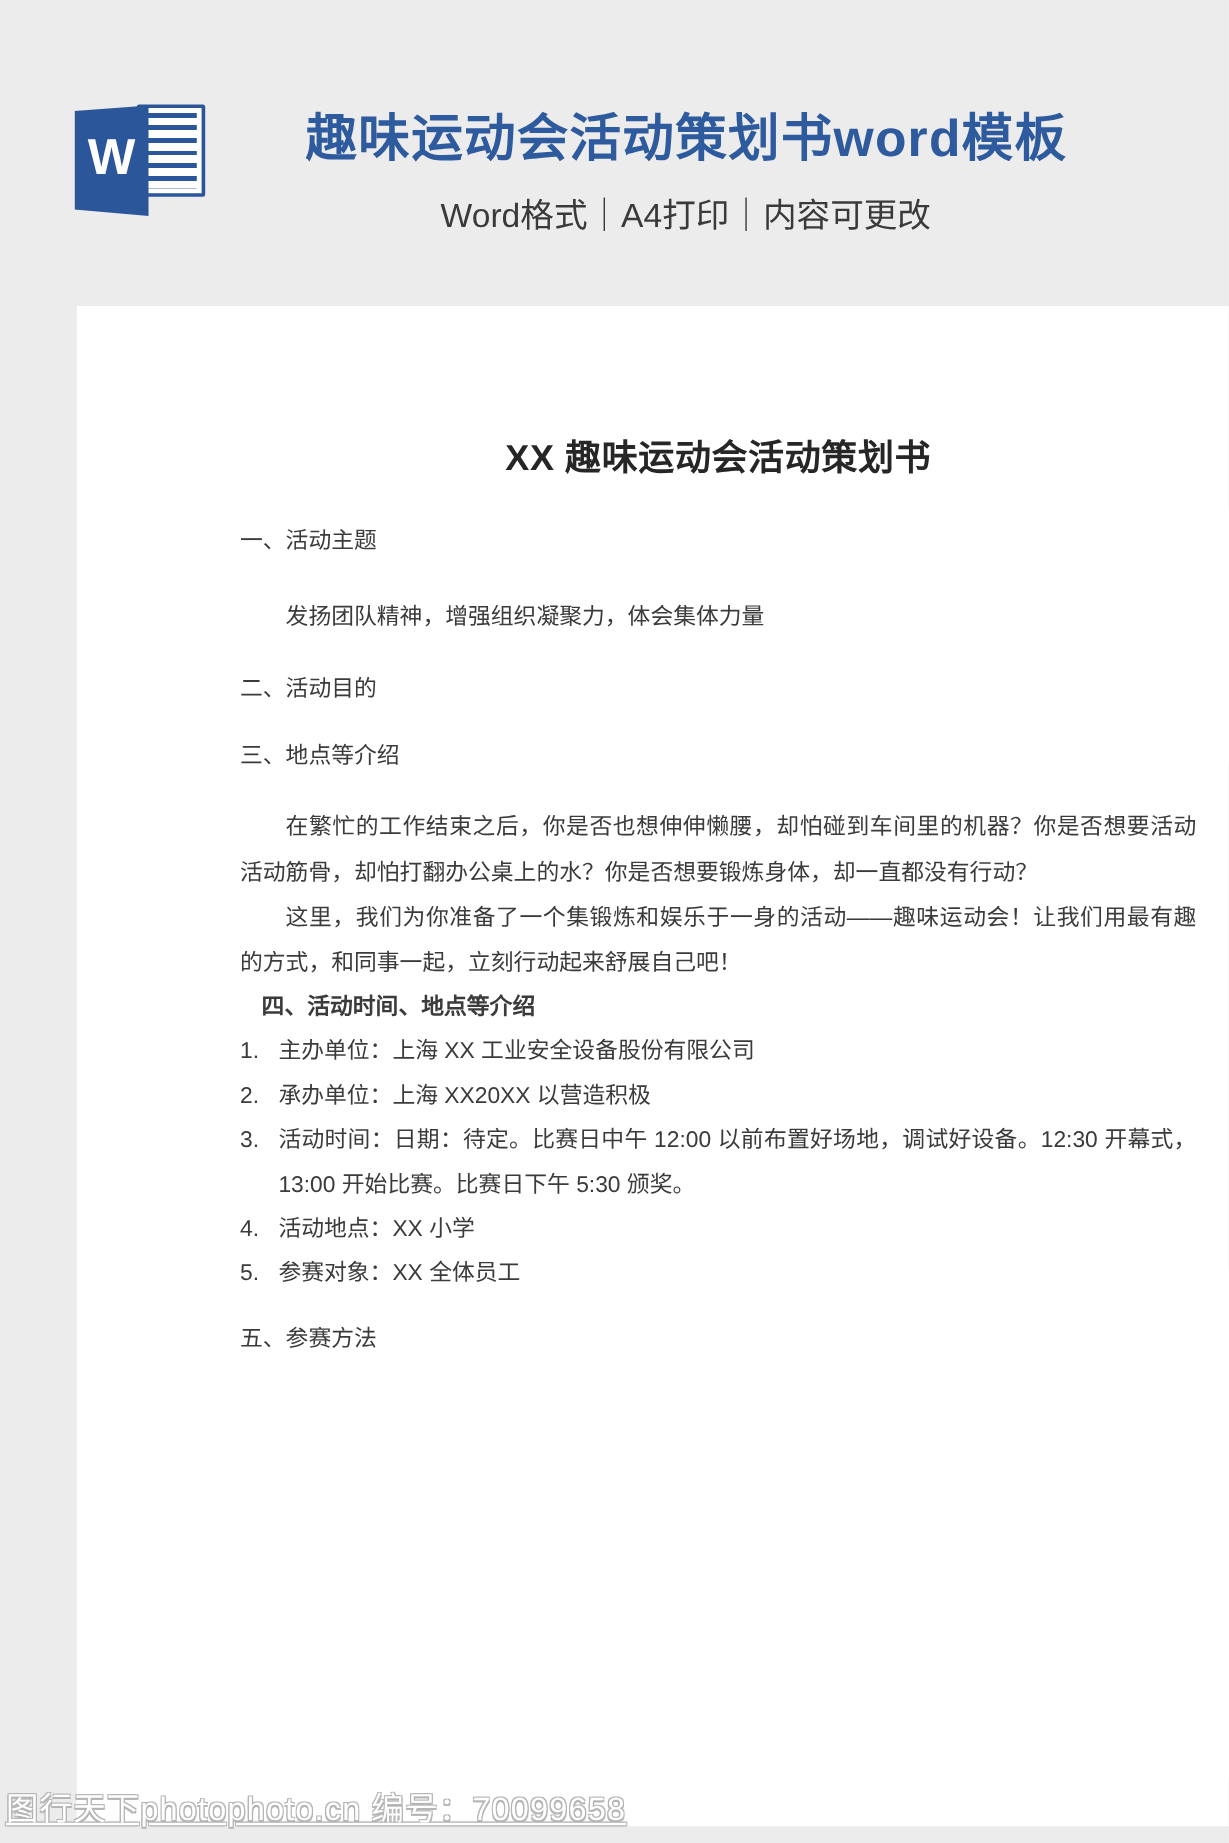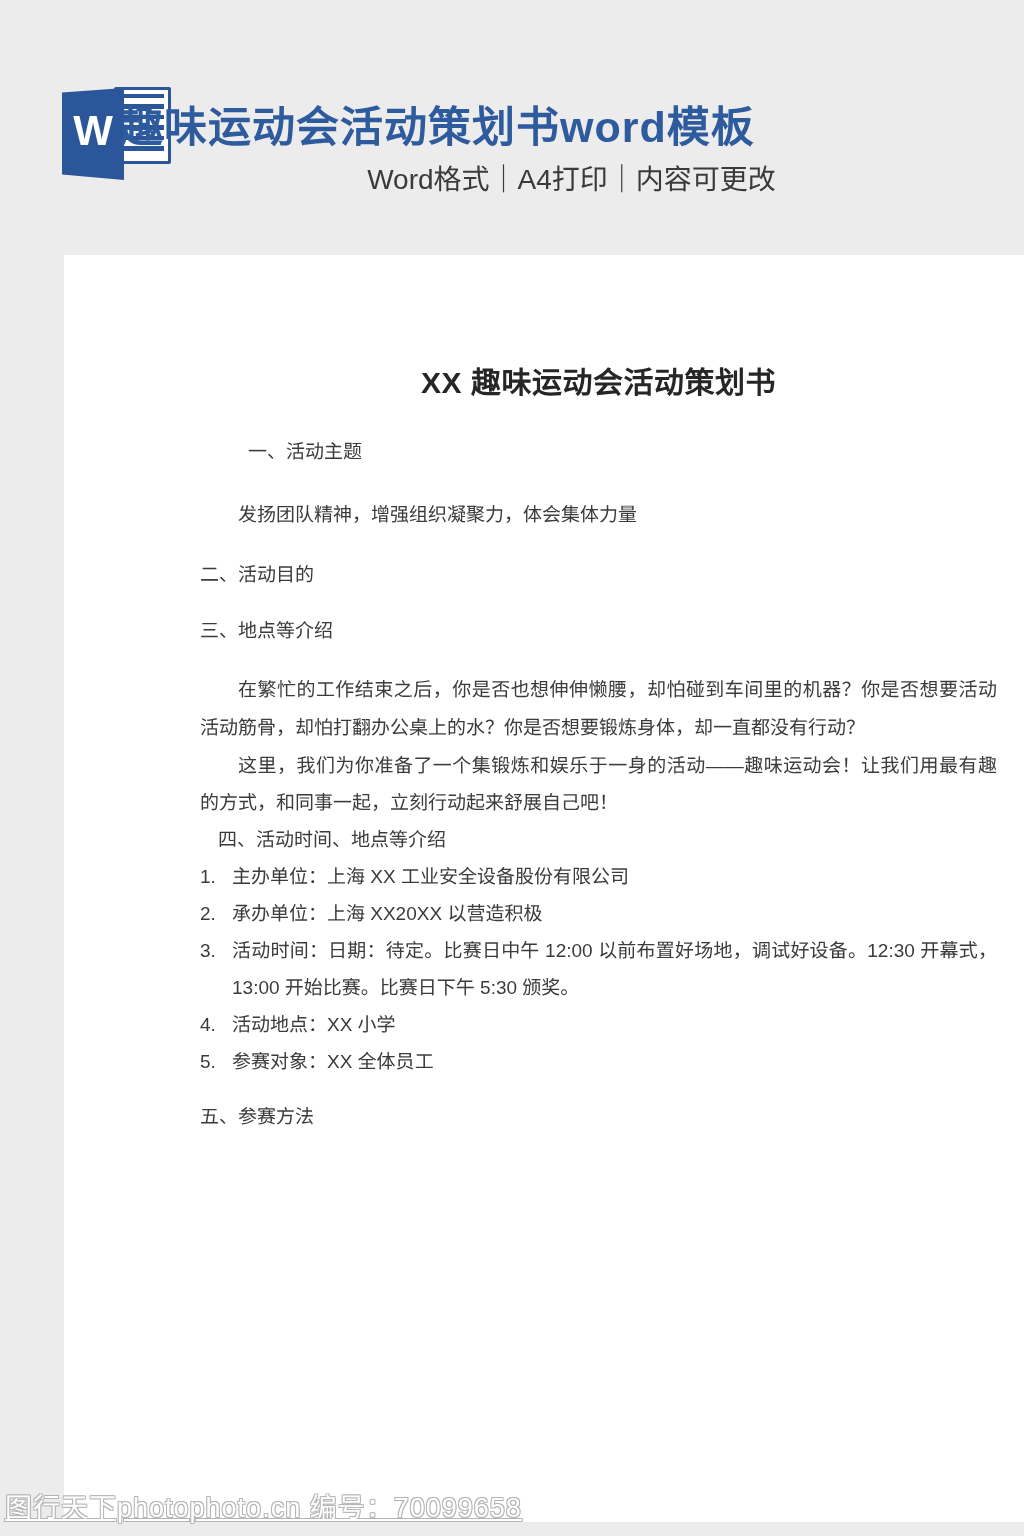--- a/index.html
+++ b/index.html
@@ -13,21 +13,22 @@
     position: relative;
     width: 1024px;
     height: 1536px;
     background: #ececec;
     overflow: hidden;
   }
 
   
   .banner { position: absolute; left: 0; top: 0; width: 1024px; height: 255px; }
   .banner-title {
-    position: absolute; left: 120px; right: 0; top: 92px;
+    position: absolute; left: 120px; right: 0; top: 80px;
+    text-align: center;
     font-size: 43px; font-weight: 700; color: #2e5a9e;
     letter-spacing: 1px; white-space: nowrap;
   }
   .banner-subtitle {
     position: absolute; left: 119px; right: 0; top: 157px;
     text-align: center;
     font-size: 28px; color: #3a3a3a; white-space: nowrap;
   }
 
   
@@ -61,29 +62,29 @@
     text-align: center; line-height: 40px; letter-spacing: 0.5px;
   }
   .sec-h { line-height: 38px; font-weight: 400; }
   .para  { text-align: justify; }
   .indent { text-indent: 2em; }
   .lh37 { line-height: 37px; }
   .lh38 { line-height: 38px; }
   .lh40 { line-height: 40px; }
   .lh42 { line-height: 42px; }
 
-  .m-h1 { margin-top: 30px; margin-left: 48px; }
+  .m-h1 { margin-top: 30px; }
   .m-p1 { margin-top: 25px; line-height: 38px; }
   .m-h2 { margin-top: 22px; }
   .m-p2 { margin-top: 20px; }
   .m-h3 { margin-top: 18px; }
   .m-p3 { margin-top: 21px; }
   .m-h5 { margin-top: 18px; }
   .m-p5 { margin-top: 18px; }
-  .h4-indent { padding-left: 18px; }
+  .h4-indent { padding-left: 18px; font-weight: bold; }
 
   .olist { width: 100%; }
   .olist .li { display: flex; line-height: 37px; }
   .olist .num { flex: 0 0 32px; }
   .olist .li-text { flex: 1; text-align: justify; }
 
   
   .watermark {
     position: absolute; left: 5px; top: 1486px;
     font-size: 27px; letter-spacing: 1px; white-space: nowrap;

